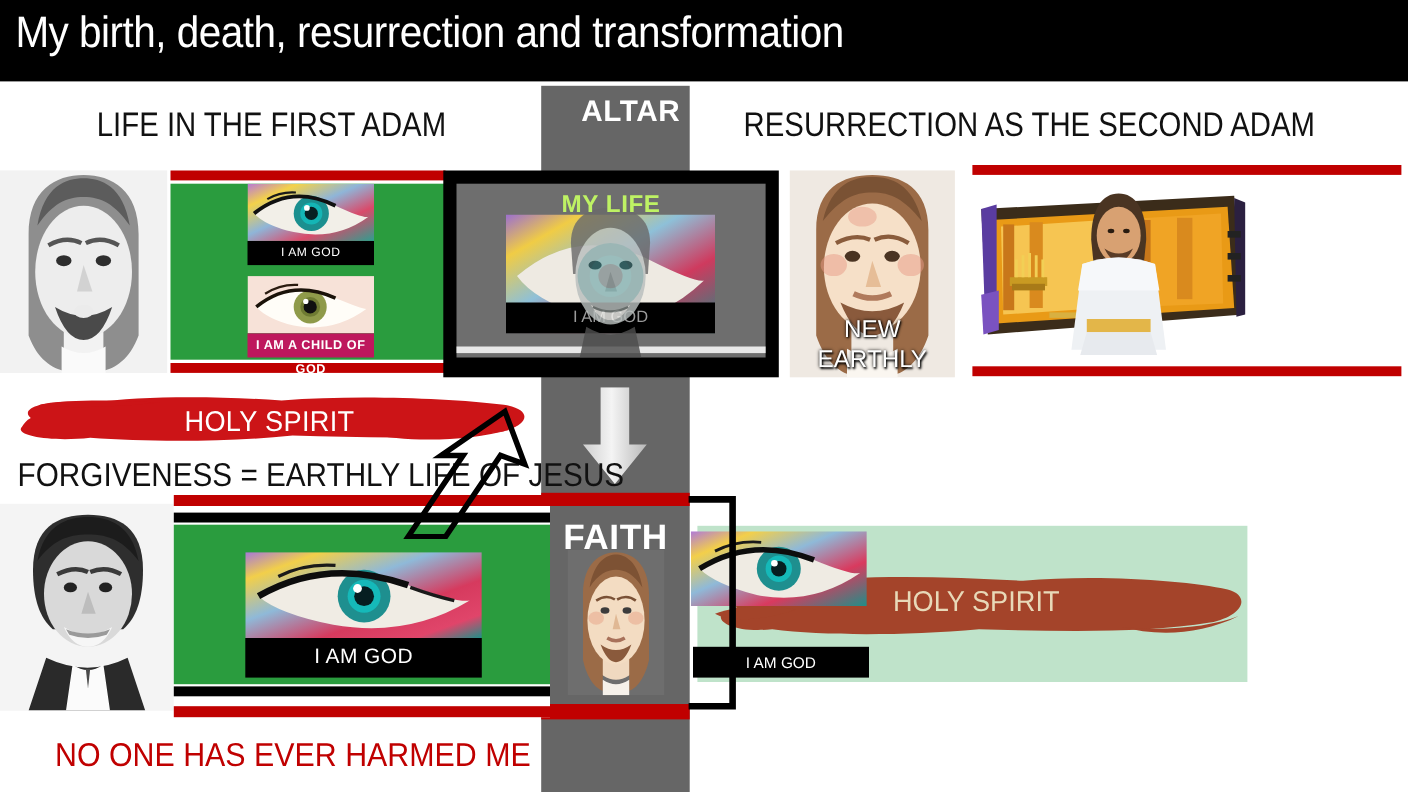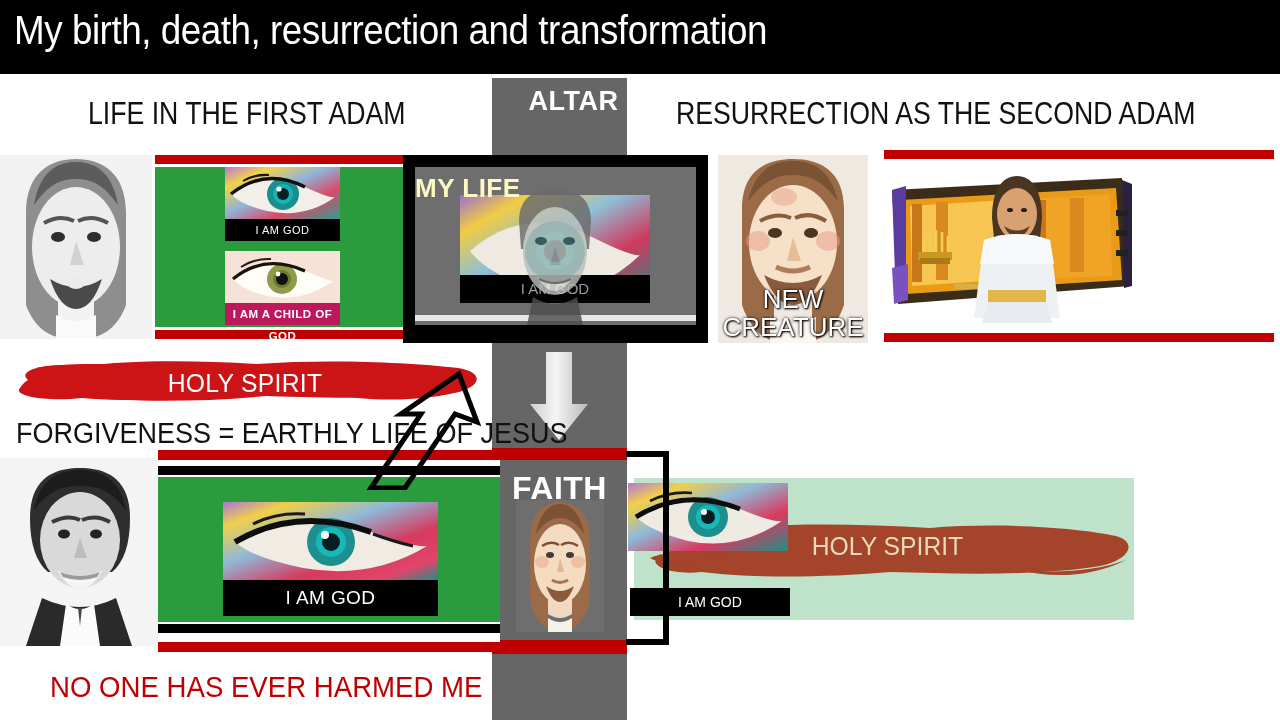--- a/index.html
+++ b/index.html
@@ -46,32 +46,32 @@
       letter-spacing:0.5px;}
   .cap-black{background:#000;}
   .cap-blue{background:#be185d;font-weight:bold;font-size:11.5px;}
 
   #eye-card-1{left:70px;top:12px;width:115px;}
   #eye-card-2{left:70px;top:96px;width:115px;}
 
   
   #mylife-panel{left:403px;top:155px;width:305px;height:188px;background:#000;}
   #mylife-inner{position:absolute;left:12px;top:12px;width:281px;height:158px;background:#6e6e6e;}
-  #mylife-label{position:absolute;left:0;top:6px;width:281px;text-align:left;color:#fef9c3;
-      font-size:26px;font-weight:bold;letter-spacing:0.5px;z-index:6;}
+  #mylife-label{position:absolute;left:0;top:6px;width:281px;text-align:center;color:#bef264;
+      font-size:22px;font-weight:bold;letter-spacing:0.5px;z-index:6;}
   #mylife-photo{position:absolute;left:45px;top:28px;width:190px;height:108px;}
   #mylife-cap{position:absolute;left:45px;top:108px;width:190px;height:28px;background:#000;
       color:#9a9a9a;font-size:15px;text-align:center;line-height:28px;z-index:4;}
   #mylife-face{position:absolute;left:88px;top:18px;width:104px;height:140px;z-index:5;}
   #mylife-bottom-bar{position:absolute;left:12px;top:160px;width:281px;height:6px;background:#e8e8e8;}
 
   
   #newcreature{left:718px;top:155px;width:150px;height:188px;background:#efe9e2;overflow:hidden;}
   #nc-text{position:absolute;left:0;bottom:2px;width:150px;text-align:center;color:#fff;
-      font-size:26px;line-height:28px;text-shadow:0 0 3px #000,1px 1px 2px #000;}
+      font-size:22px;line-height:28px;text-shadow:0 0 3px #000,1px 1px 2px #000;}
 
   
   #highpriest-wrap{left:884px;top:150px;width:390px;height:192px;}
   #hp-red-top{position:absolute;left:0;top:0;width:390px;height:9px;background:#c00000;}
   #hp-red-bot{position:absolute;left:0;bottom:0;width:390px;height:9px;background:#c00000;}
   #hp-image{position:absolute;left:0px;top:18px;width:250px;height:155px;overflow:hidden;}
   #hp-text{position:absolute;left:98px;top:80px;width:110px;text-align:center;color:#111;
       font-size:25px;line-height:30px;z-index:5;}
 
   
@@ -279,21 +279,21 @@
     <path d="M75,82 L69,106 L83,106 Z" fill="#e6bd97"></path>
     <path d="M46,120 q29,16 58,0 q-12,30 -29,30 q-17,0 -29,-30 Z" fill="#8a5a3c"></path>
     <path d="M58,112 q17,8 34,0" stroke="#b07a5c" stroke-width="5" fill="none"></path>
     <ellipse cx="40" cy="86" rx="12" ry="10" fill="#e79a86" opacity="0.5"></ellipse>
     <ellipse cx="110" cy="86" rx="12" ry="10" fill="#e79a86" opacity="0.5"></ellipse>
     <ellipse cx="66" cy="42" rx="13" ry="9" fill="#e79a86" opacity="0.45"></ellipse>
     <path d="M52,162 q23,14 46,0 l0,26 l-46,0 Z" fill="#faf6f0"></path>
   </svg>
   <div id="nc-text">
     <div>NEW</div>
-    <div>CREATURE</div>
+    <div>EARTHLY</div>
   </div>
 </div>
 
 <div class="abs" id="highpriest-wrap">
   <div id="hp-red-top"></div>
   <div id="hp-image">
     <svg viewBox="0 0 250 155" style="width:250px;height:155px;display:block;">
       <rect width="250" height="155" fill="#ffffff"></rect>
       <g>
         <polygon points="8,22 238,10 246,118 14,136" fill="#3b2c1a"></polygon>

